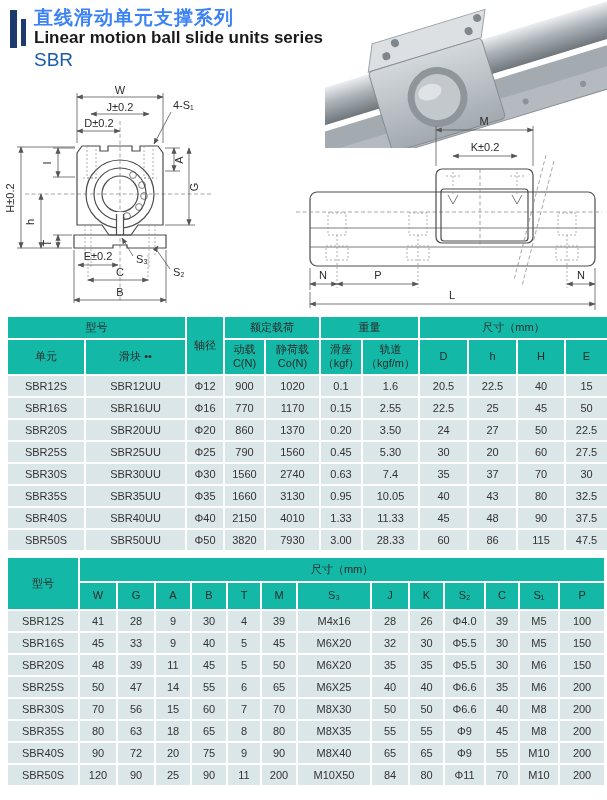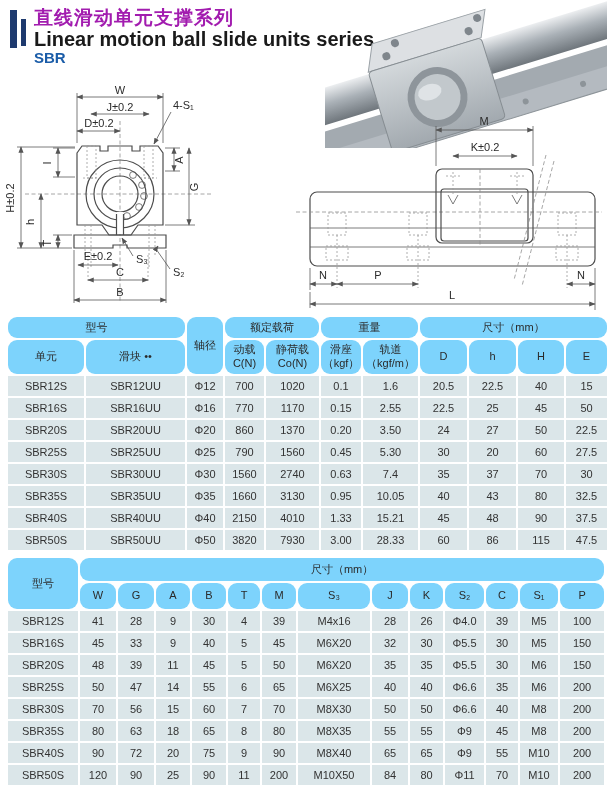--- a/index.html
+++ b/index.html
@@ -4,38 +4,38 @@
 <style>
   html,body{margin:0;padding:0;background:#fff;}
   .page{position:relative;width:607px;height:800px;background:#fff;overflow:hidden;
         font-family:"Liberation Sans","DejaVu Sans",sans-serif;color:#222;}
 
   
   .hdr{position:absolute;left:10px;top:7px;}
   .logo{position:absolute;left:0;top:3px;width:22px;height:46px;}
   .logo .b1{position:absolute;left:0;top:0;width:7px;height:38px;background:#1e3a6e;}
   .logo .b2{position:absolute;left:11px;top:9px;width:5px;height:27px;background:#1e3a6e;}
-  .t-zh{position:absolute;left:24px;top:-2px;width:400px;font-size:19px;font-weight:bold;color:#a21caf;letter-spacing:1px;white-space:nowrap;}
-  .t-en{position:absolute;left:24px;top:21px;width:420px;font-size:20px;font-weight:bold;color:#1a1a1a;white-space:nowrap;}
-  .t-sbr{position:absolute;left:24px;top:42px;font-size:15px;font-weight:bold;color:#1a5ca8;}
+  .t-zh{position:absolute;left:24px;top:-2px;width:400px;font-size:19px;font-weight:bold;color:#3b82f6;letter-spacing:1px;white-space:nowrap;}
+  .t-en{position:absolute;left:24px;top:21px;width:420px;font-size:17px;font-weight:bold;color:#1a1a1a;white-space:nowrap;}
+  .t-sbr{position:absolute;left:24px;top:42px;font-size:19px;font-weight:normal;color:#1a5ca8;}
 
   
   .svgbox{position:absolute;}
   svg text{font-family:"Liberation Sans","DejaVu Sans",sans-serif;font-size:11px;fill:#2b2b2b;}
   .ol{fill:none;stroke:#4d4d4d;stroke-width:1.2;}
   .thin{fill:none;stroke:#5a5a5a;stroke-width:0.8;}
   .dash{fill:none;stroke:#8f8f8f;stroke-width:0.8;stroke-dasharray:4 2.5;}
   .dot{fill:none;stroke:#9a9a9a;stroke-width:0.8;stroke-dasharray:2 2;}
   .dim{fill:none;stroke:#555;stroke-width:0.8;}
   .ldr{fill:none;stroke:#555;stroke-width:0.8;}
 
   
   table{border-collapse:separate;border-spacing:2px;table-layout:fixed;background:#fff;}
-  th{background:#7dd3fc;font-weight:normal;color:#2a2a2a;text-align:center;vertical-align:middle;
-     font-size:11px;white-space:pre-line;line-height:1.25;border-radius:9px;}
+  th{background:#14b8a6;font-weight:normal;color:#2a2a2a;text-align:center;vertical-align:middle;
+     font-size:11px;white-space:pre-line;line-height:1.25;}
   td{background:#dbe6e9;color:#333;text-align:center;vertical-align:middle;font-size:11px;height:20px;padding:0;}
   .tbl1{position:absolute;left:6px;top:315px;width:595px;}
   .tbl2{position:absolute;left:6px;top:556px;width:595px;}
   .tbl1 .h1 th{height:19px;}
   .tbl1 .h2 th{height:32px;}
   .tbl2 .h1 th{height:21px;}
   .tbl2 .h2 th{height:24px;}
 </style>
 </head>
 <body>
@@ -284,21 +284,21 @@
         <th>h</th>
         <th>H</th>
         <th>E</th>
       </tr>
     </thead>
     <tbody>
         <tr>
           <td>SBR12S</td>
           <td>SBR12UU</td>
           <td>Φ12</td>
-          <td>700</td>
+          <td>900</td>
           <td>1020</td>
           <td>0.1</td>
           <td>1.6</td>
           <td>20.5</td>
           <td>22.5</td>
           <td>40</td>
           <td>15</td>
         </tr>
         <tr>
           <td>SBR16S</td>
@@ -365,21 +365,21 @@
           <td>80</td>
           <td>32.5</td>
         </tr>
         <tr>
           <td>SBR40S</td>
           <td>SBR40UU</td>
           <td>Φ40</td>
           <td>2150</td>
           <td>4010</td>
           <td>1.33</td>
-          <td>15.21</td>
+          <td>11.33</td>
           <td>45</td>
           <td>48</td>
           <td>90</td>
           <td>37.5</td>
         </tr>
         <tr>
           <td>SBR50S</td>
           <td>SBR50UU</td>
           <td>Φ50</td>
           <td>3820</td>

